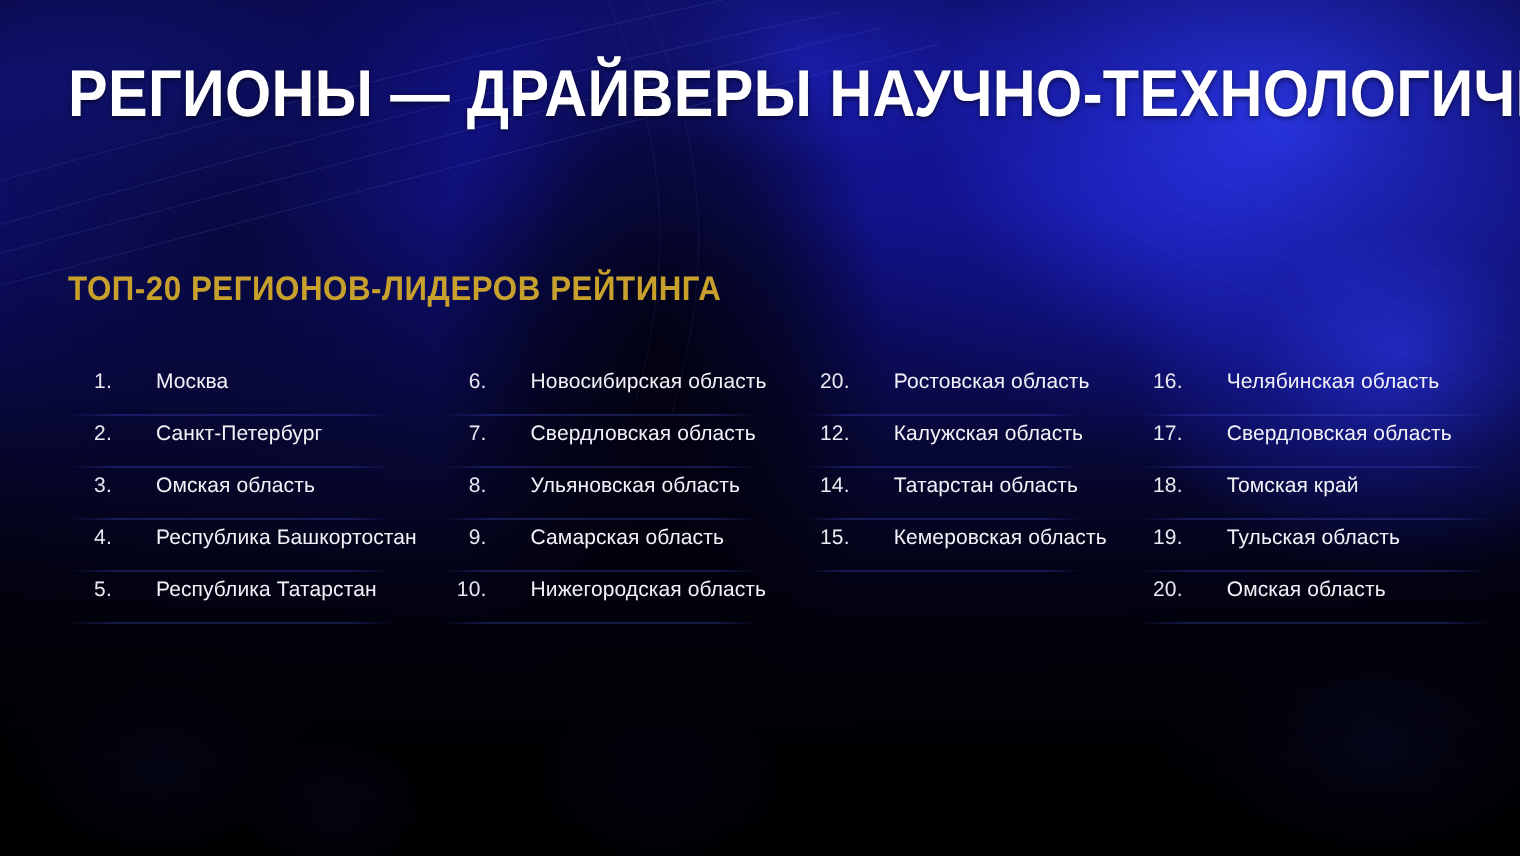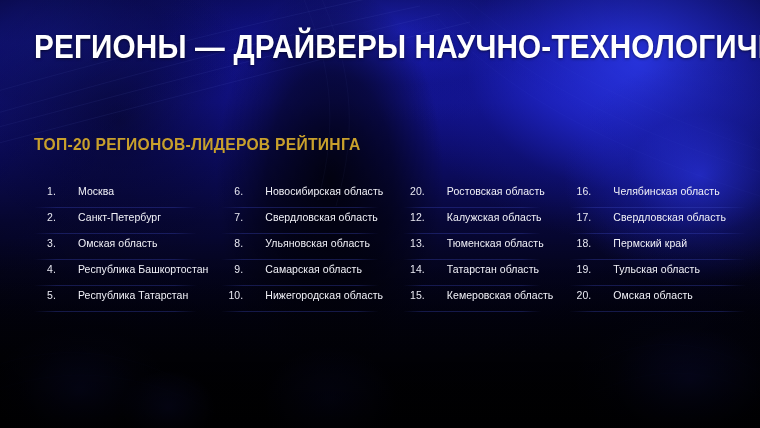--- a/index.html
+++ b/index.html
@@ -304,45 +304,41 @@
       <div class="rank-col c3">
         <div class="rank-row">
           <span class="rank-num">20.</span>
           <span class="rank-name">Ростовская область</span>
         </div>
         <div class="rank-row">
           <span class="rank-num">12.</span>
           <span class="rank-name">Калужская область</span>
         </div>
         <div class="rank-row">
-          <span class="rank-num">13.</span>
-          <span class="rank-name">Тюменская область</span>
-        </div>
-        <div class="rank-row">
           <span class="rank-num">14.</span>
           <span class="rank-name">Татарстан область</span>
         </div>
         <div class="rank-row">
           <span class="rank-num">15.</span>
           <span class="rank-name">Кемеровская область</span>
         </div>
       </div>
 
       <div class="rank-col c4">
         <div class="rank-row">
           <span class="rank-num">16.</span>
           <span class="rank-name">Челябинская область</span>
         </div>
         <div class="rank-row">
           <span class="rank-num">17.</span>
           <span class="rank-name">Свердловская область</span>
         </div>
         <div class="rank-row">
           <span class="rank-num">18.</span>
-          <span class="rank-name">Пермский край</span>
+          <span class="rank-name">Томская край</span>
         </div>
         <div class="rank-row">
           <span class="rank-num">19.</span>
           <span class="rank-name">Тульская область</span>
         </div>
         <div class="rank-row">
           <span class="rank-num">20.</span>
           <span class="rank-name">Омская область</span>
         </div>
       </div>

